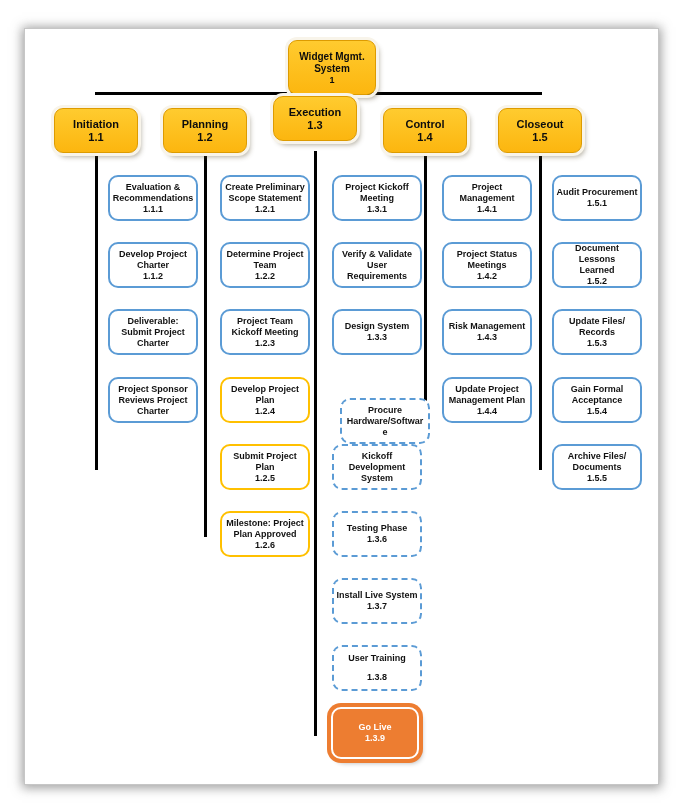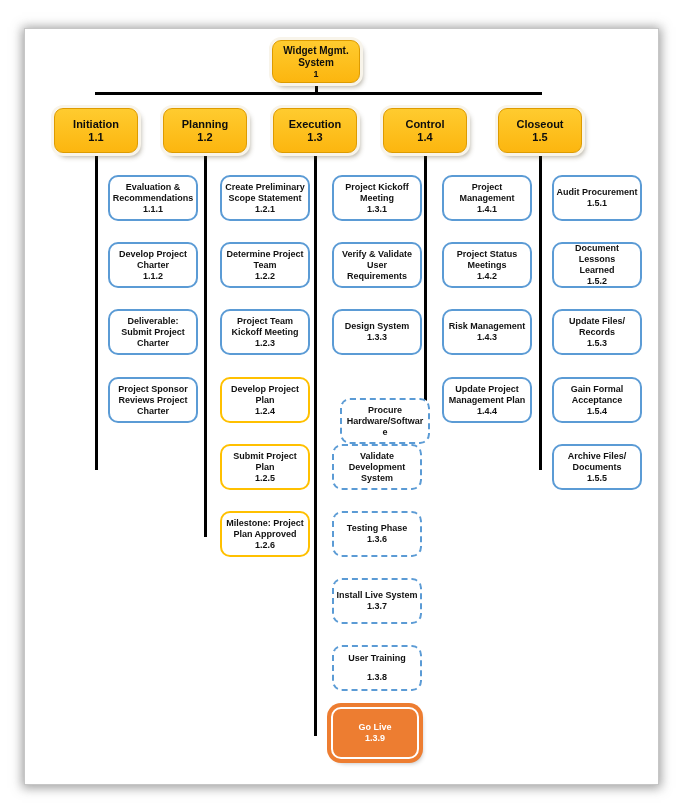--- a/index.html
+++ b/index.html
@@ -24,21 +24,21 @@
   .golive{--stub:16px;width:88px;height:52px;background:#ED7D31;border:2.5px solid #fff;
        color:#fff;border-radius:10px;
        box-shadow:0 0 0 4px #ED7D31,3px 4px 5px rgba(0,0,0,0.3);}
   
   .gold{position:absolute;border-radius:9px;background:linear-gradient(180deg,#FFCB2F,#FCB60F);
        border:1.5px solid #DD9B00;display:flex;flex-direction:column;justify-content:center;
        align-items:center;text-align:center;font-weight:700;color:#0d0d0d;box-sizing:border-box;
        box-shadow:0 0 0 3px #f8f4ea,3px 4px 5px rgba(90,80,50,0.45);}
   .phase{width:84px;height:45px;font-size:11px;line-height:13px;}
   .phase::before{content:"";position:absolute;left:calc(50% - 1.5px);top:-17px;width:3px;height:17px;background:#000;z-index:-1;}
-  .root{left:272px;top:40px;width:88px;height:43px;font-size:10px;line-height:12px;}
+  .root{left:288px;top:40px;width:88px;height:55px;font-size:10px;line-height:12px;}
   .root .t{white-space:pre-line;}
   .root .num{font-size:9px;line-height:10px;}
 </style>
 </head>
 <body>
 
 <div class="canvas">
   <div class="page"></div>
 
   <div class="seg" style="left:315px;top:82px;width:3px;height:12px;"></div>
@@ -56,21 +56,21 @@
   </div>
 
   <div class="gold phase" style="left:54px;top:108px;">
     <div class="t">Initiation</div>
     <div class="num">1.1</div>
   </div>
   <div class="gold phase" style="left:163px;top:108px;">
     <div class="t">Planning</div>
     <div class="num">1.2</div>
   </div>
-  <div class="gold phase" style="left:273px;top:108px;">
+  <div class="gold phase" style="left:273px;top:96px;border-radius:10px;">
     <div class="t">Execution</div>
     <div class="num">1.3</div>
   </div>
   <div class="gold phase" style="left:383px;top:108px;">
     <div class="t">Control</div>
     <div class="num">1.4</div>
   </div>
   <div class="gold phase" style="left:498px;top:108px;">
     <div class="t">Closeout</div>
     <div class="num">1.5</div>
@@ -145,21 +145,21 @@
     <div class="t">Design System</div>
     <div class="num">1.3.3</div>
   </div>
   <div class="box dashed c3" style="left:340px;top:377px;margin-top:21px;">
     <div class="t">Procure
 Hardware/Softwar
 e</div>
 
   </div>
   <div class="box dashed c3" style="left:332px;top:444px;">
-    <div class="t">Validate
+    <div class="t">Kickoff
 Development
 System</div>
 
   </div>
   <div class="box dashed c3" style="left:332px;top:511px;">
     <div class="t">Testing Phase</div>
     <div class="num">1.3.6</div>
   </div>
   <div class="box dashed c3" style="left:332px;top:578px;">
     <div class="t">Install Live System</div>

